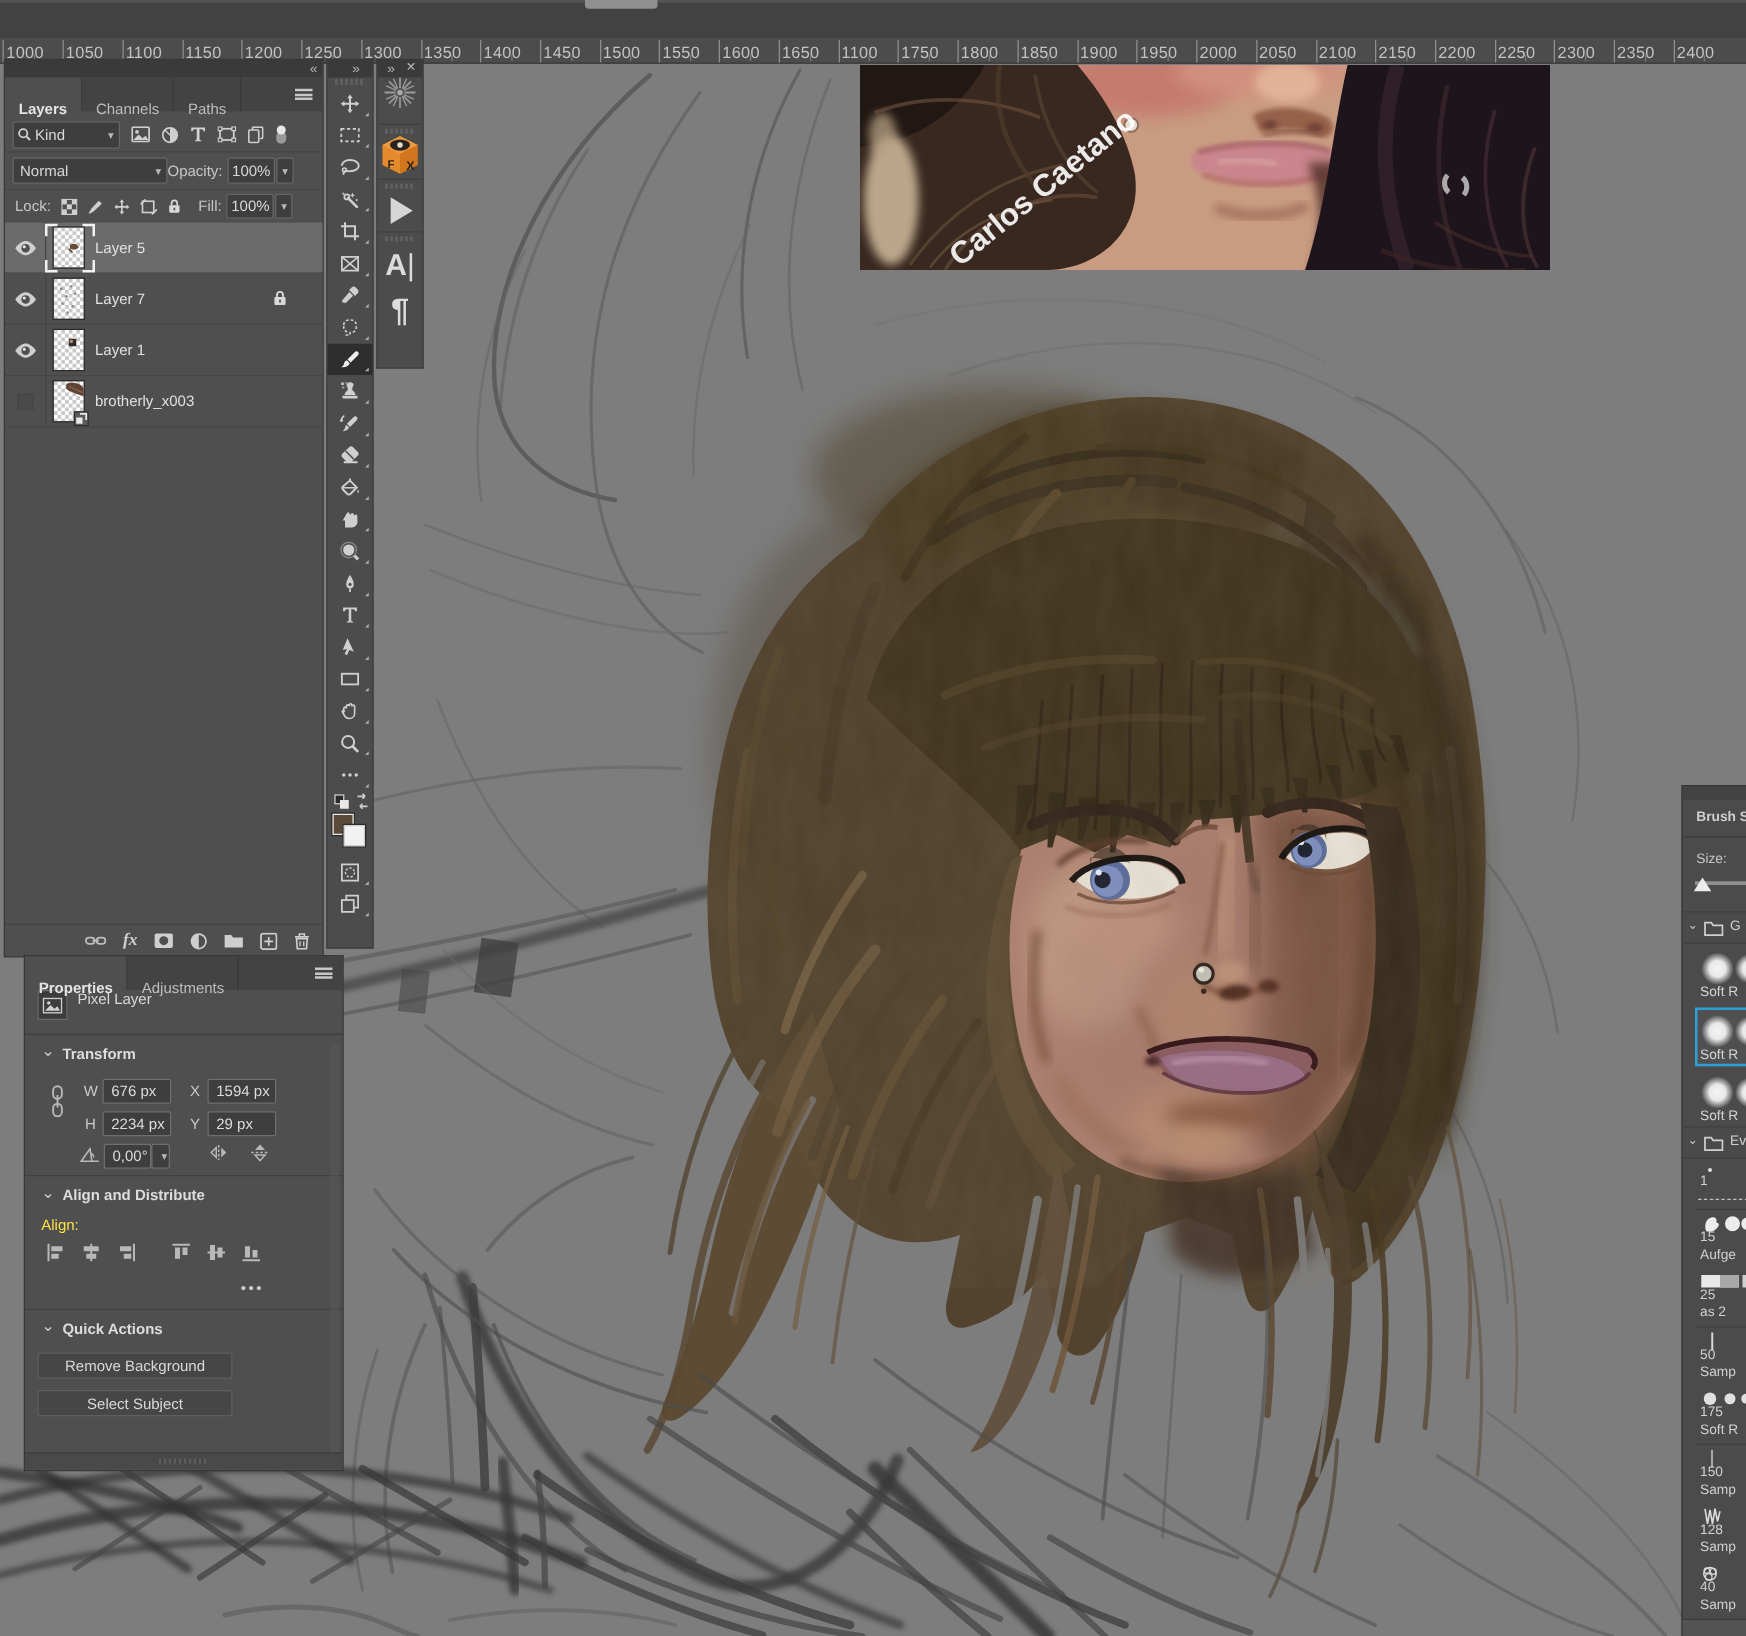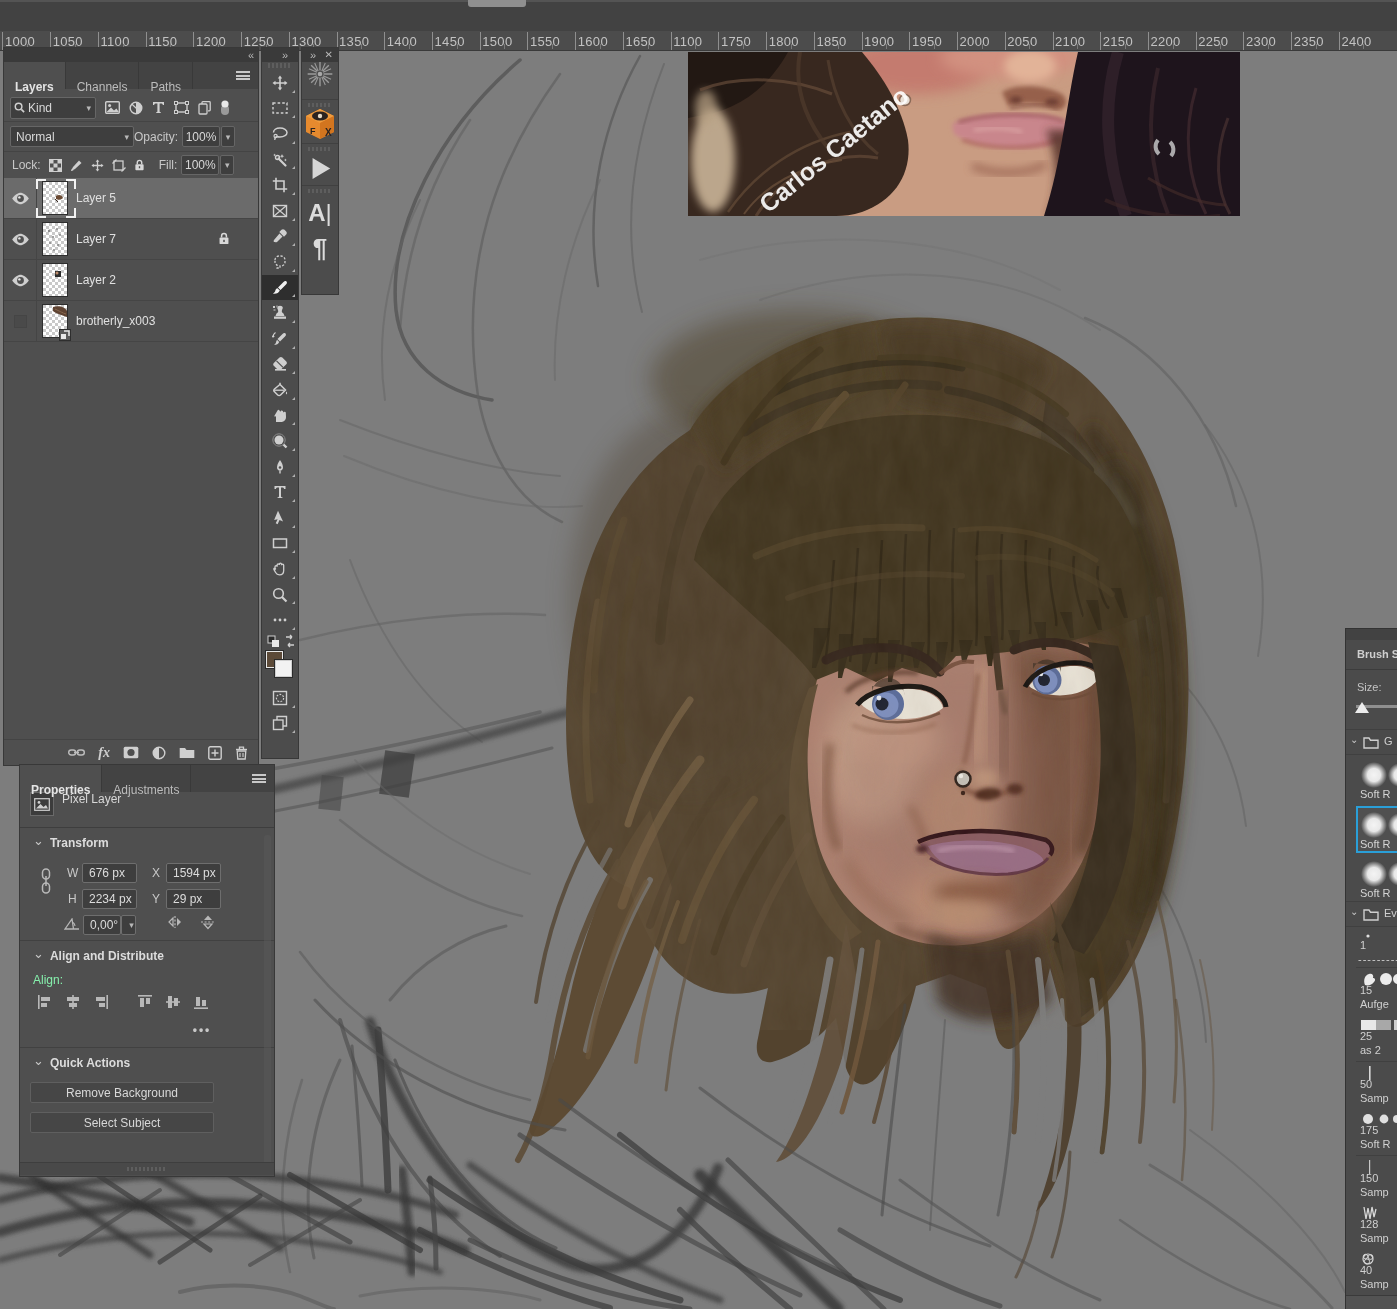--- a/index.html
+++ b/index.html
@@ -46,21 +46,21 @@
 .mcell{display:flex;flex-direction:column;align-items:center;border-bottom:1px solid #404040;font-weight:bold}
 .mcell .grip{width:24px;margin:3px 0 0;height:4px}
 #ppanel{position:absolute;left:20px;top:765px;width:254px;height:411px;background:#4f4f4f;color:#d6d6d6;font-size:12px;box-shadow:0 0 0 1px #383838}
 #ptabs{height:27px;background:#434343;display:flex;position:relative}
 .sect{display:flex;align-items:center;height:30px}
 .schev{color:#c8c8c8;margin:-6px 6px 0 13px;font-size:13px}
 .stitle{font-weight:bold;color:#dcdcdc}
 .flab{position:absolute;color:#c8c8c8}
 .pfield{position:absolute;height:20px;background:#3e3e3e;border:1px solid #6e6e6e;border-radius:2px;display:flex;align-items:center;padding-left:6px;color:#dcdcdc}
 .psep{height:1px;background:#414141;margin-top:4px}
-.qbtn{position:absolute;left:10px;width:184px;height:21px;background:#464646;border:1px solid #5f5f5f;border-radius:2px;text-align:center;line-height:20px;color:#d8d8d8}
+.qbtn{position:absolute;left:10px;width:156px;height:21px;background:#464646;border:1px solid #5f5f5f;border-radius:2px;text-align:center;line-height:20px;color:#d8d8d8}
 #pscroll{position:absolute;right:3px;top:70px;width:7px;height:330px;background:#5a5a5a;border-radius:3px;opacity:0.5}
 #pgrip{position:absolute;left:0;bottom:1px;width:254px;height:13px;background:#494949;border-top:1px solid #3e3e3e;background-image:repeating-linear-gradient(90deg,#5e5e5e 0 2px,transparent 2px 4px);background-size:40px 4px;background-position:center;background-repeat:no-repeat}
 #bpanel{position:absolute;left:1346px;top:629px;width:51px;height:680px;background:#4b4b4b;box-shadow:0 0 0 1px #333;font-size:11px;overflow:hidden}
 </style></head><body>
 <svg id="cv" width="1397" height="1309" viewBox="0 0 1397 1309">
     <defs>
 <filter id="b2" x="-30%" y="-30%" width="160%" height="160%">
         <feGaussianBlur stdDeviation="2"></feGaussianBlur>
       </filter>
 <filter id="b4" x="-40%" y="-40%" width="180%" height="180%">
@@ -650,21 +650,21 @@
           <svg width="19" height="13" viewBox="0 0 19 13" style="opacity:1">
             <path d="M1.2,6.5 C4,2.2 8,0.8 9.5,0.8 C11,0.8 15,2.2 17.8,6.5 C15,10.8 11,12.2 9.5,12.2 C8,12.2 4,10.8 1.2,6.5 Z" fill="#cfcfcf"></path>
             <circle cx="9.5" cy="6.5" r="3.4" fill="#4f4f4f"></circle>
             <circle cx="8.4" cy="5.4" r="1.2" fill="#e8e8e8"></circle>
           </svg>
         </div>
         <div class="thumb" style="background:repeating-conic-gradient(#ffffff 0% 25%, #c9c9c9 0% 50%) 0 0/6px 6px;position:relative"><svg width="24" height="32">
             <rect x="12" y="7" width="6" height="6" fill="#2c2c2c"></rect>
             <circle cx="14" cy="9" r="1.5" fill="#b98a6a"></circle>
           </svg></div>
-        <div class="lname">Layer 2</div>
+        <div class="lname">Layer 1</div>
       </div>
       <div class="layerrow">
         <div class="eyebox">
           <div class="emptybox"></div>
         </div>
         <div class="thumb" style="background:repeating-conic-gradient(#ffffff 0% 25%, #c9c9c9 0% 50%) 0 0/6px 6px;position:relative"><svg width="24" height="32">
             <path d="M10,2 C16,0 22,2 24,6 L24,12 C18,10 12,8 10,6 Z" fill="#5f4332"></path>
             <path d="M12,4 C16,6 20,8 23,9" stroke="#8a6a50" stroke-width="1"></path>
           </svg><div class="sobadge">
             <svg width="10" height="10" viewBox="0 0 10 10">
@@ -1001,21 +1001,21 @@
         <path d="M1,8 L15,8" stroke="#b8b8b8" stroke-width="1.2" stroke-dasharray="2 1.6"></path>
         <path d="M4,6 L8,1.5 L12,6 Z" fill="#b8b8b8"></path>
         <path d="M4,10 L8,14.5 L12,10 Z" fill="none" stroke="#b8b8b8" stroke-width="1.2"></path>
       </svg>
     </div>
     <div class="psep"></div>
     <div class="sect">
       <span class="schev">⌄</span>
       <span class="stitle">Align and Distribute</span>
     </div>
-    <div style="padding:2px 10px 0 13px;color:#86efac">Align:</div>
+    <div style="padding:2px 10px 0 13px;color:#fde047">Align:</div>
     <div style="display:flex;align-items:center;height:30px;padding-left:17px">
       <svg width="16" height="16" viewBox="0 0 16 16" style="margin-left:0px">
         <rect x="1" y="1" width="1.6" height="14" fill="#b8b8b8"></rect>
         <rect x="4" y="3" width="9" height="4" fill="#b8b8b8"></rect>
         <rect x="4" y="9" width="6" height="4" fill="#b8b8b8"></rect>
       </svg>
       <svg width="16" height="16" viewBox="0 0 16 16" style="margin-left:12px">
         <rect x="7.2" y="1" width="1.6" height="14" fill="#b8b8b8"></rect>
         <rect x="2" y="3" width="12" height="4" fill="#b8b8b8"></rect>
         <rect x="4" y="9" width="8" height="4" fill="#b8b8b8"></rect>

